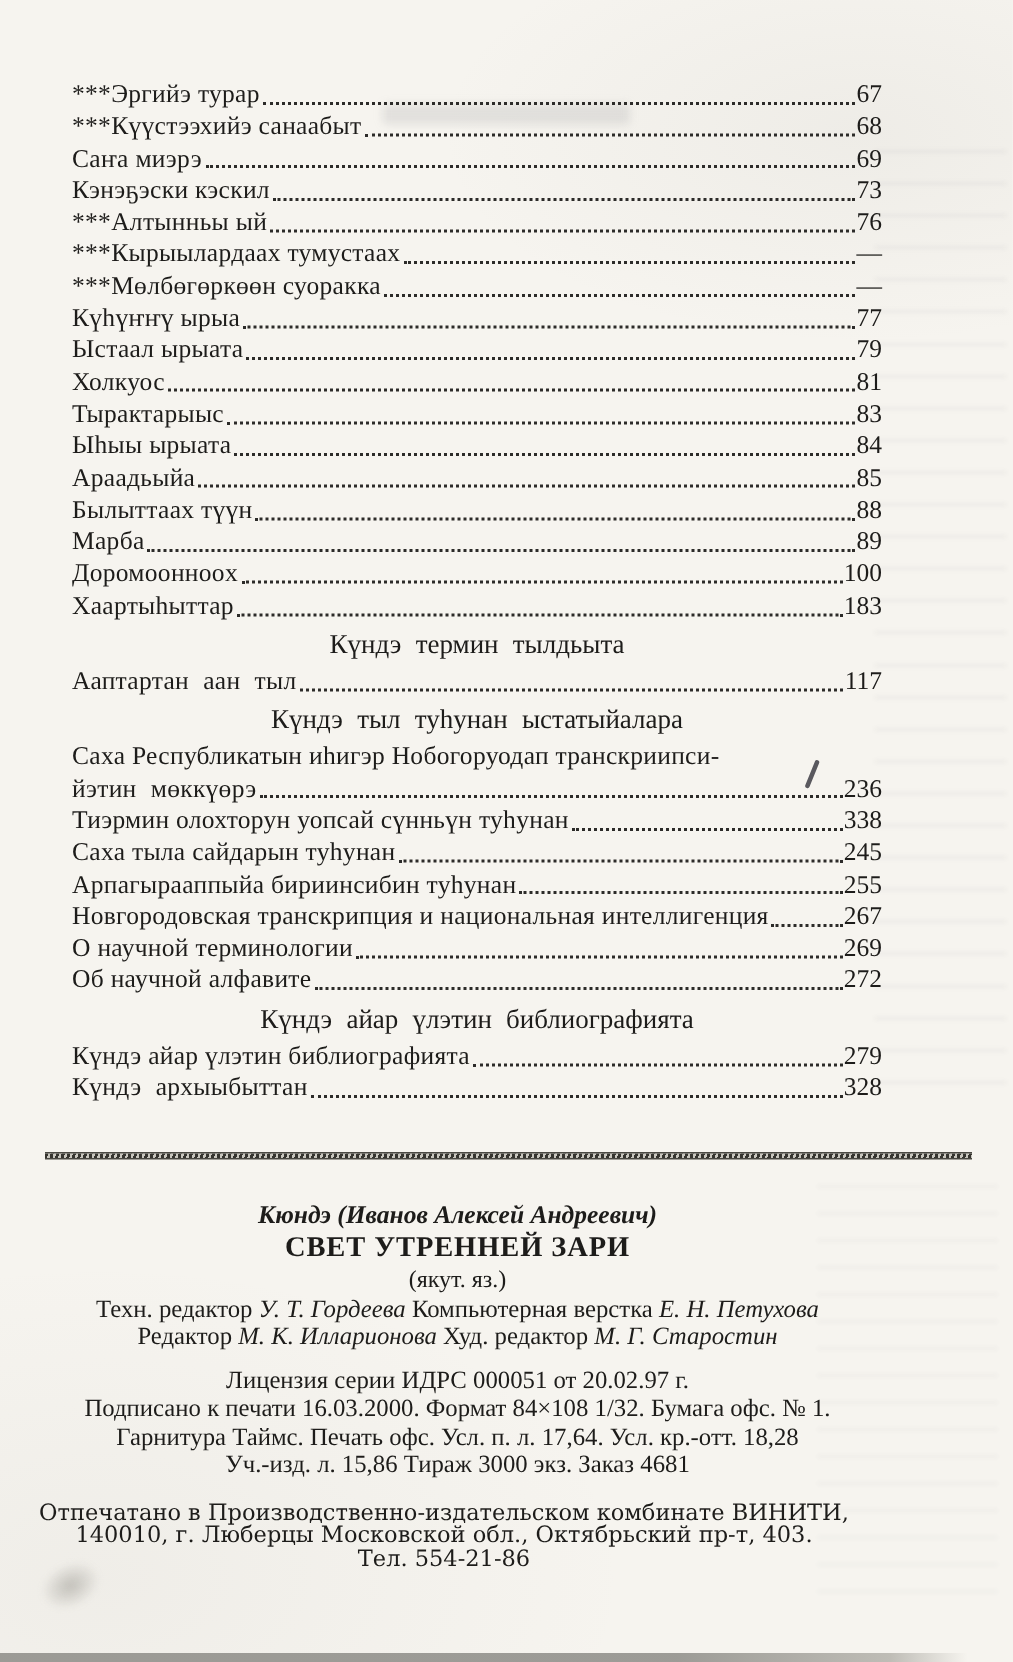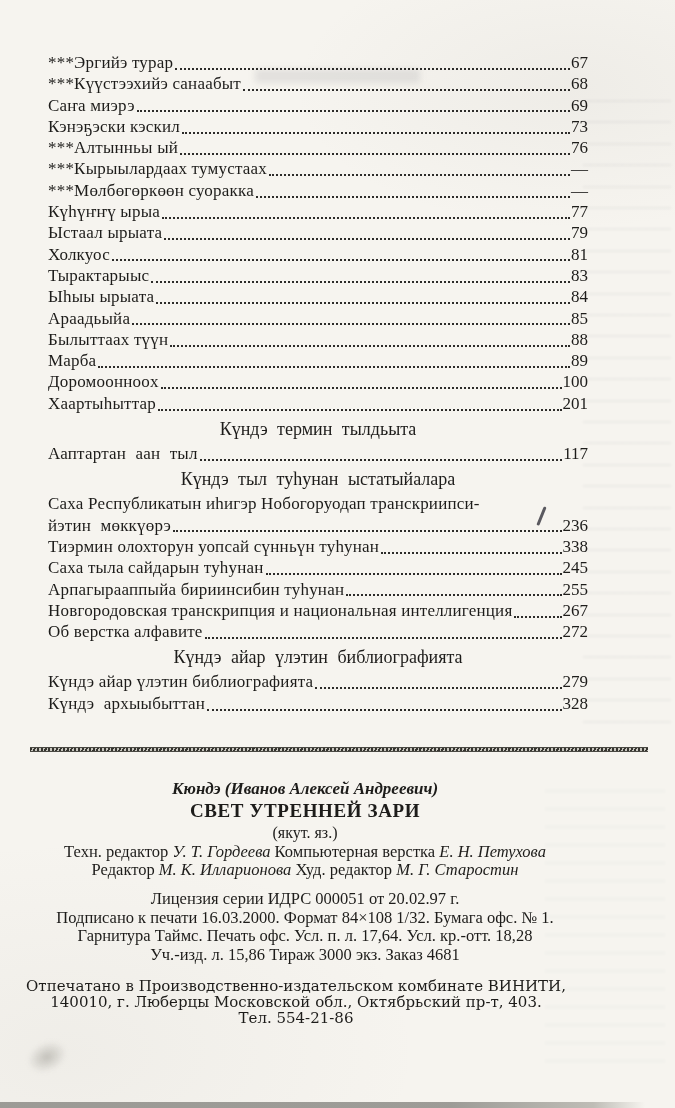--- a/index.html
+++ b/index.html
@@ -149,21 +149,21 @@
         <span class="pn">89</span>
       </div>
     <div class="row">
         <span class="tt">Доромооннoox</span>
         <span class="ld"></span>
         <span class="pn">100</span>
       </div>
     <div class="row">
         <span class="tt">Хаартыһыттар</span>
         <span class="ld"></span>
-        <span class="pn">201</span>
+        <span class="pn">183</span>
       </div>
 
     <div class="sec-h">Күндэ термин тылдьыта</div>
     <div class="row">
         <span class="tt spaced">Ааптартан аан тыл</span>
         <span class="ld"></span>
         <span class="pn">117</span>
       </div>
 
     <div class="sec-h">Күндэ тыл туһунан ыстатыйалара</div>
@@ -190,21 +190,26 @@
         <span class="tt">Арпагырааппыйа бириинсибин туһунан</span>
         <span class="ld"></span>
         <span class="pn">255</span>
       </div>
     <div class="row">
         <span class="tt">Новгородовская транскрипция и национальная интеллигенция</span>
         <span class="ld"></span>
         <span class="pn">267</span>
       </div>
     <div class="row">
-        <span class="tt">Об верстка алфавите</span>
+        <span class="tt">О научной терминологии</span>
+        <span class="ld"></span>
+        <span class="pn">269</span>
+      </div>
+    <div class="row">
+        <span class="tt">Об научной алфавите</span>
         <span class="ld"></span>
         <span class="pn">272</span>
       </div>
 
     <div class="sec-h">Күндэ айар үлэтин библиографията</div>
     <div class="row">
         <span class="tt">Күндэ айар үлэтин библиографията</span>
         <span class="ld"></span>
         <span class="pn">279</span>
       </div>

